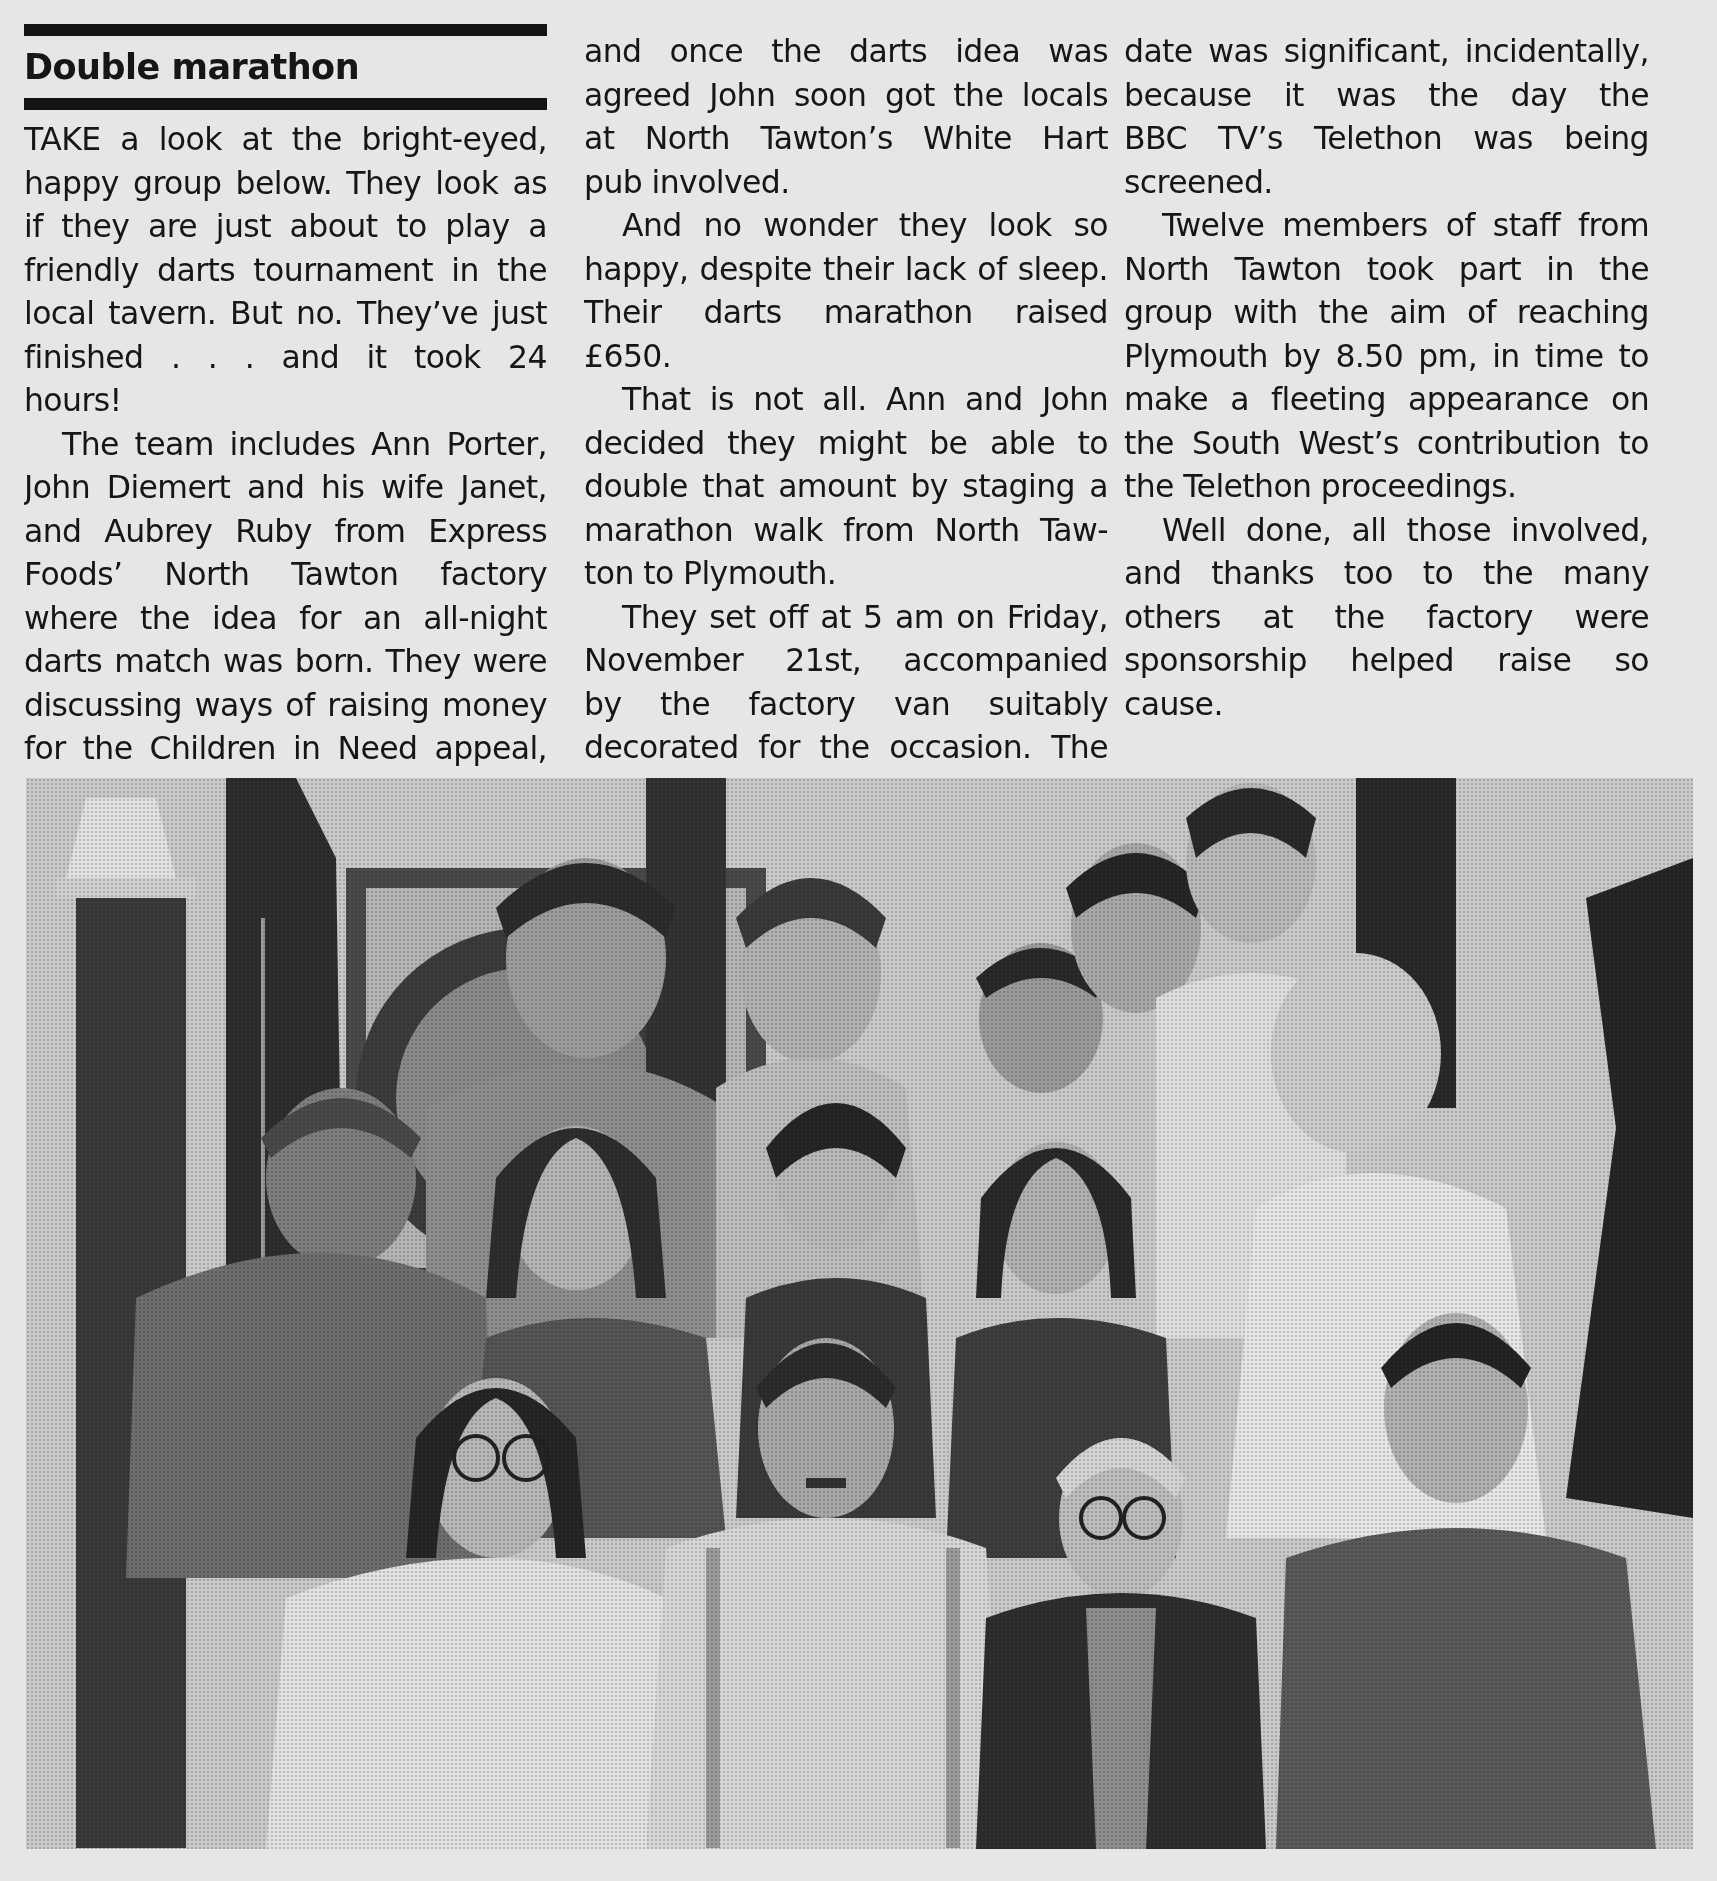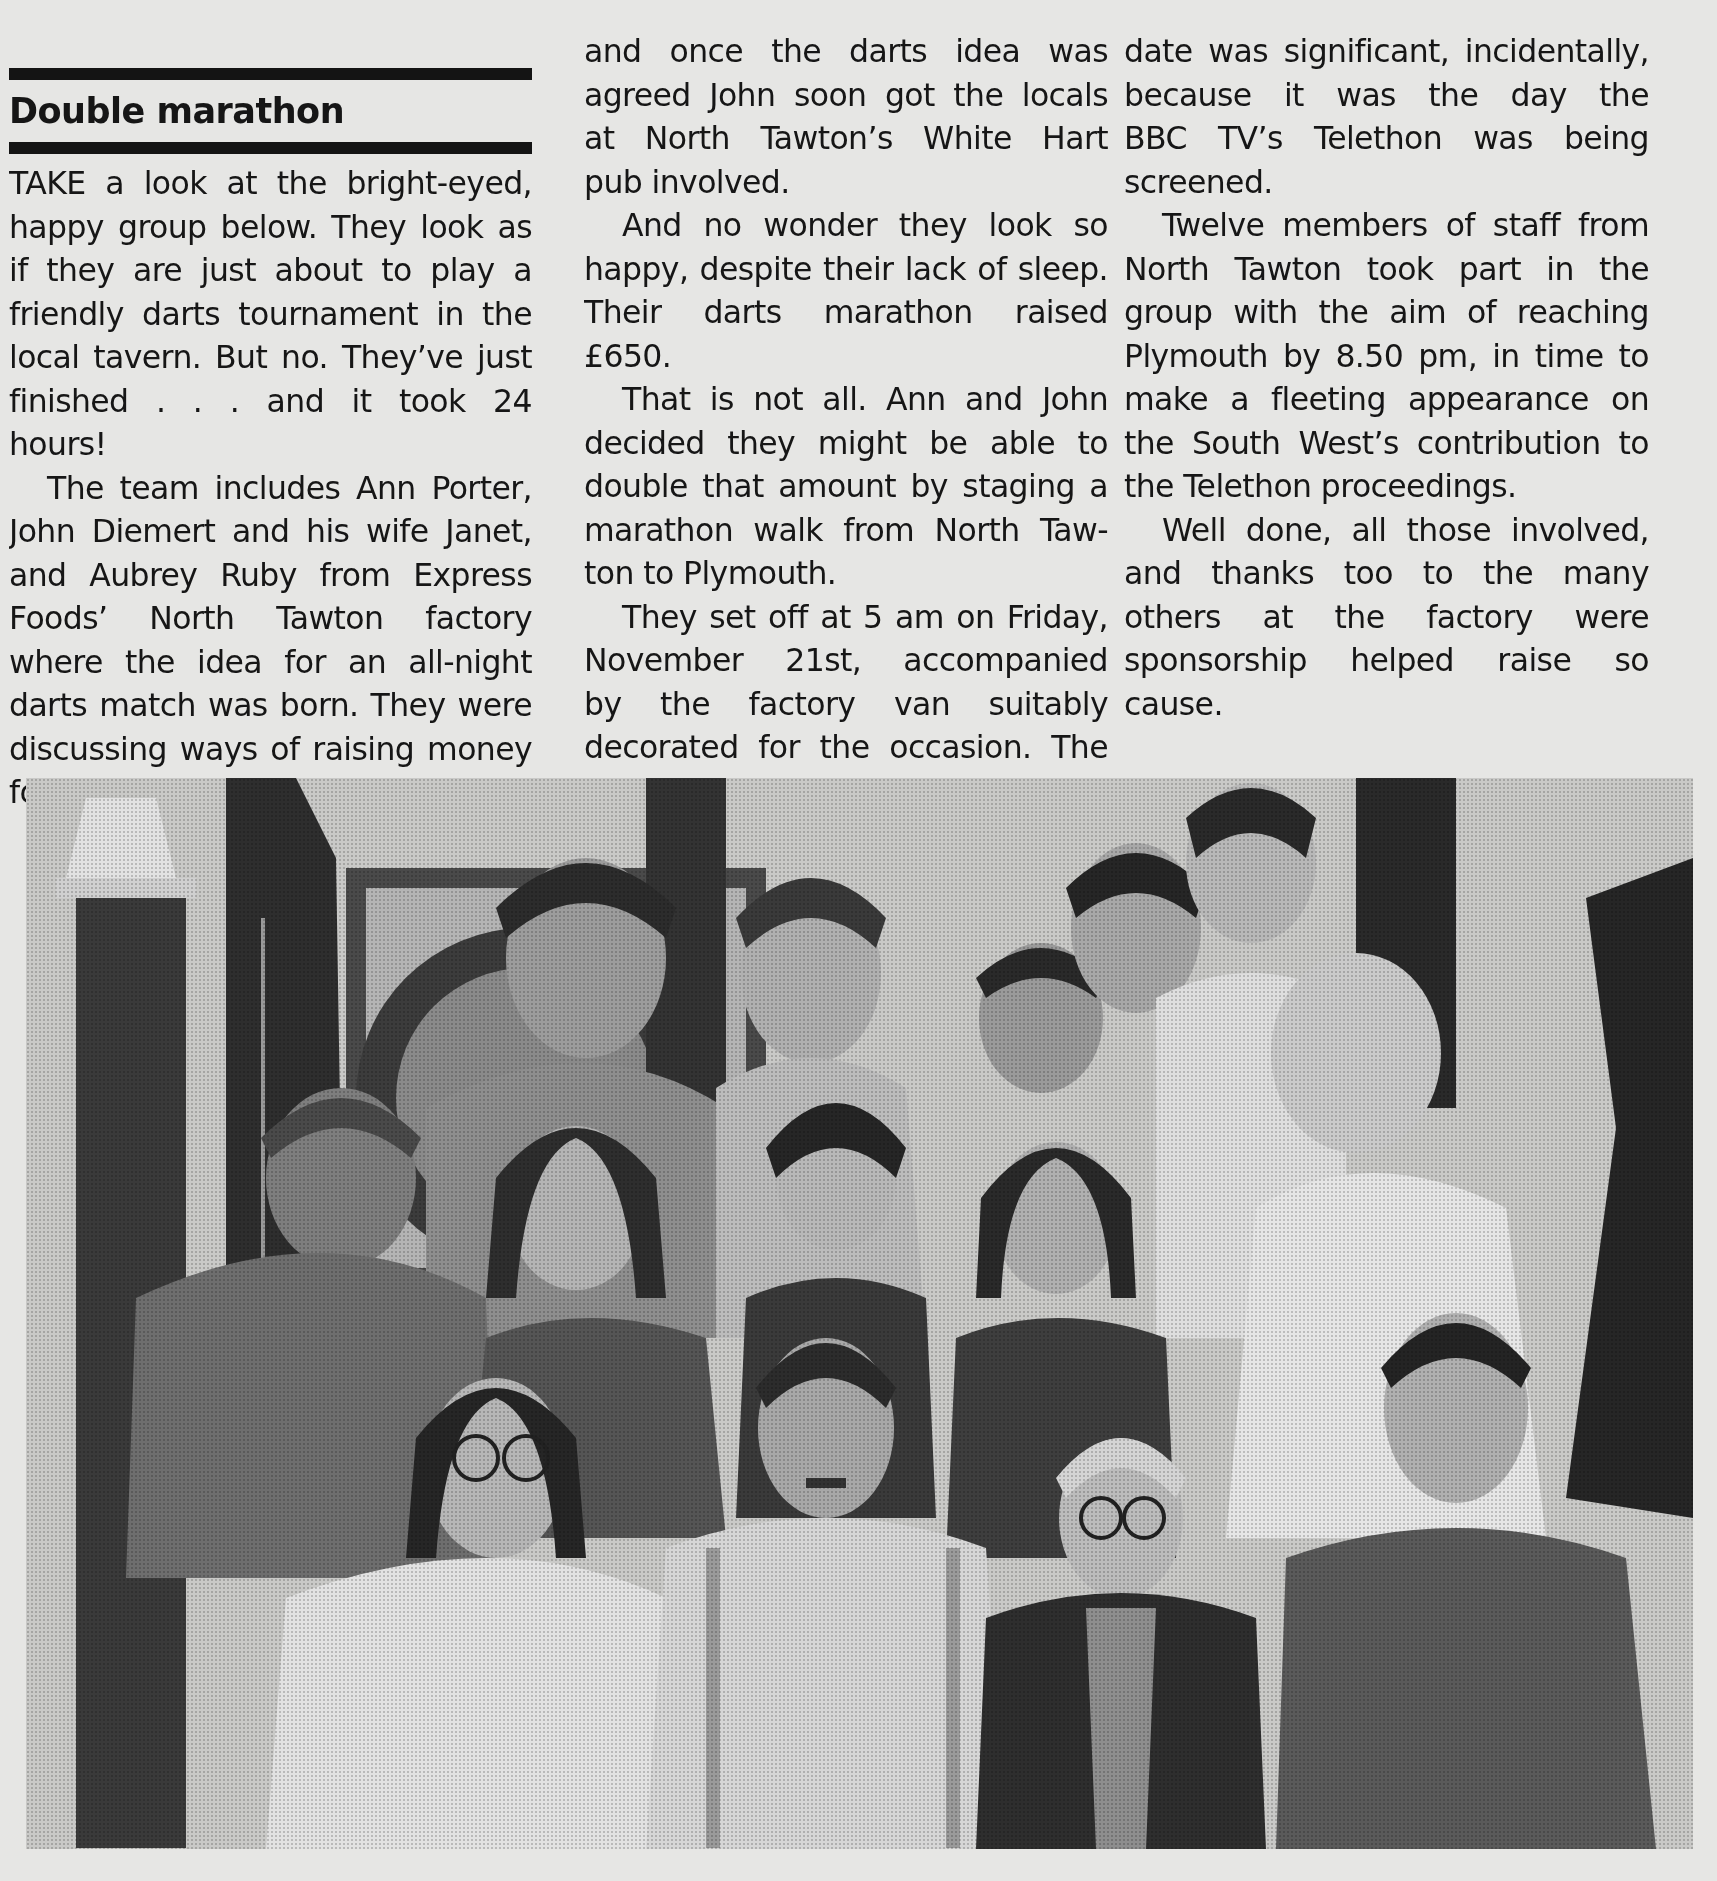--- a/index.html
+++ b/index.html
@@ -3,21 +3,21 @@
   <meta charset="utf-8">
   <style>
     html, body { margin: 0; padding: 0; }
     body {
       width: 1717px; height: 1881px; position: relative; overflow: hidden;
       background: #e6e6e4;
       font-family: "DejaVu Sans", sans-serif;
       color: #161616;
     }
     .col { position: absolute; top: 0; }
-    .col-left { left: 9px; width: 523px; margin-top: 44px; }
+    .col-left { left: 24px; width: 523px; }
     .col-mid { left: 584px; width: 524px; }
     .col-right { left: 1124px; width: 525px; }
     .rule { height: 12px; background: #141414; width: 523px; }
     .rule.top { margin-top: 24px; }
     .headline {
       font-family: "DejaVu Sans", sans-serif; font-weight: bold;
       font-size: 35px; letter-spacing: -0.5px; line-height: 62px; height: 62px; margin: 0;
       white-space: nowrap;
     }
     .body-text {

